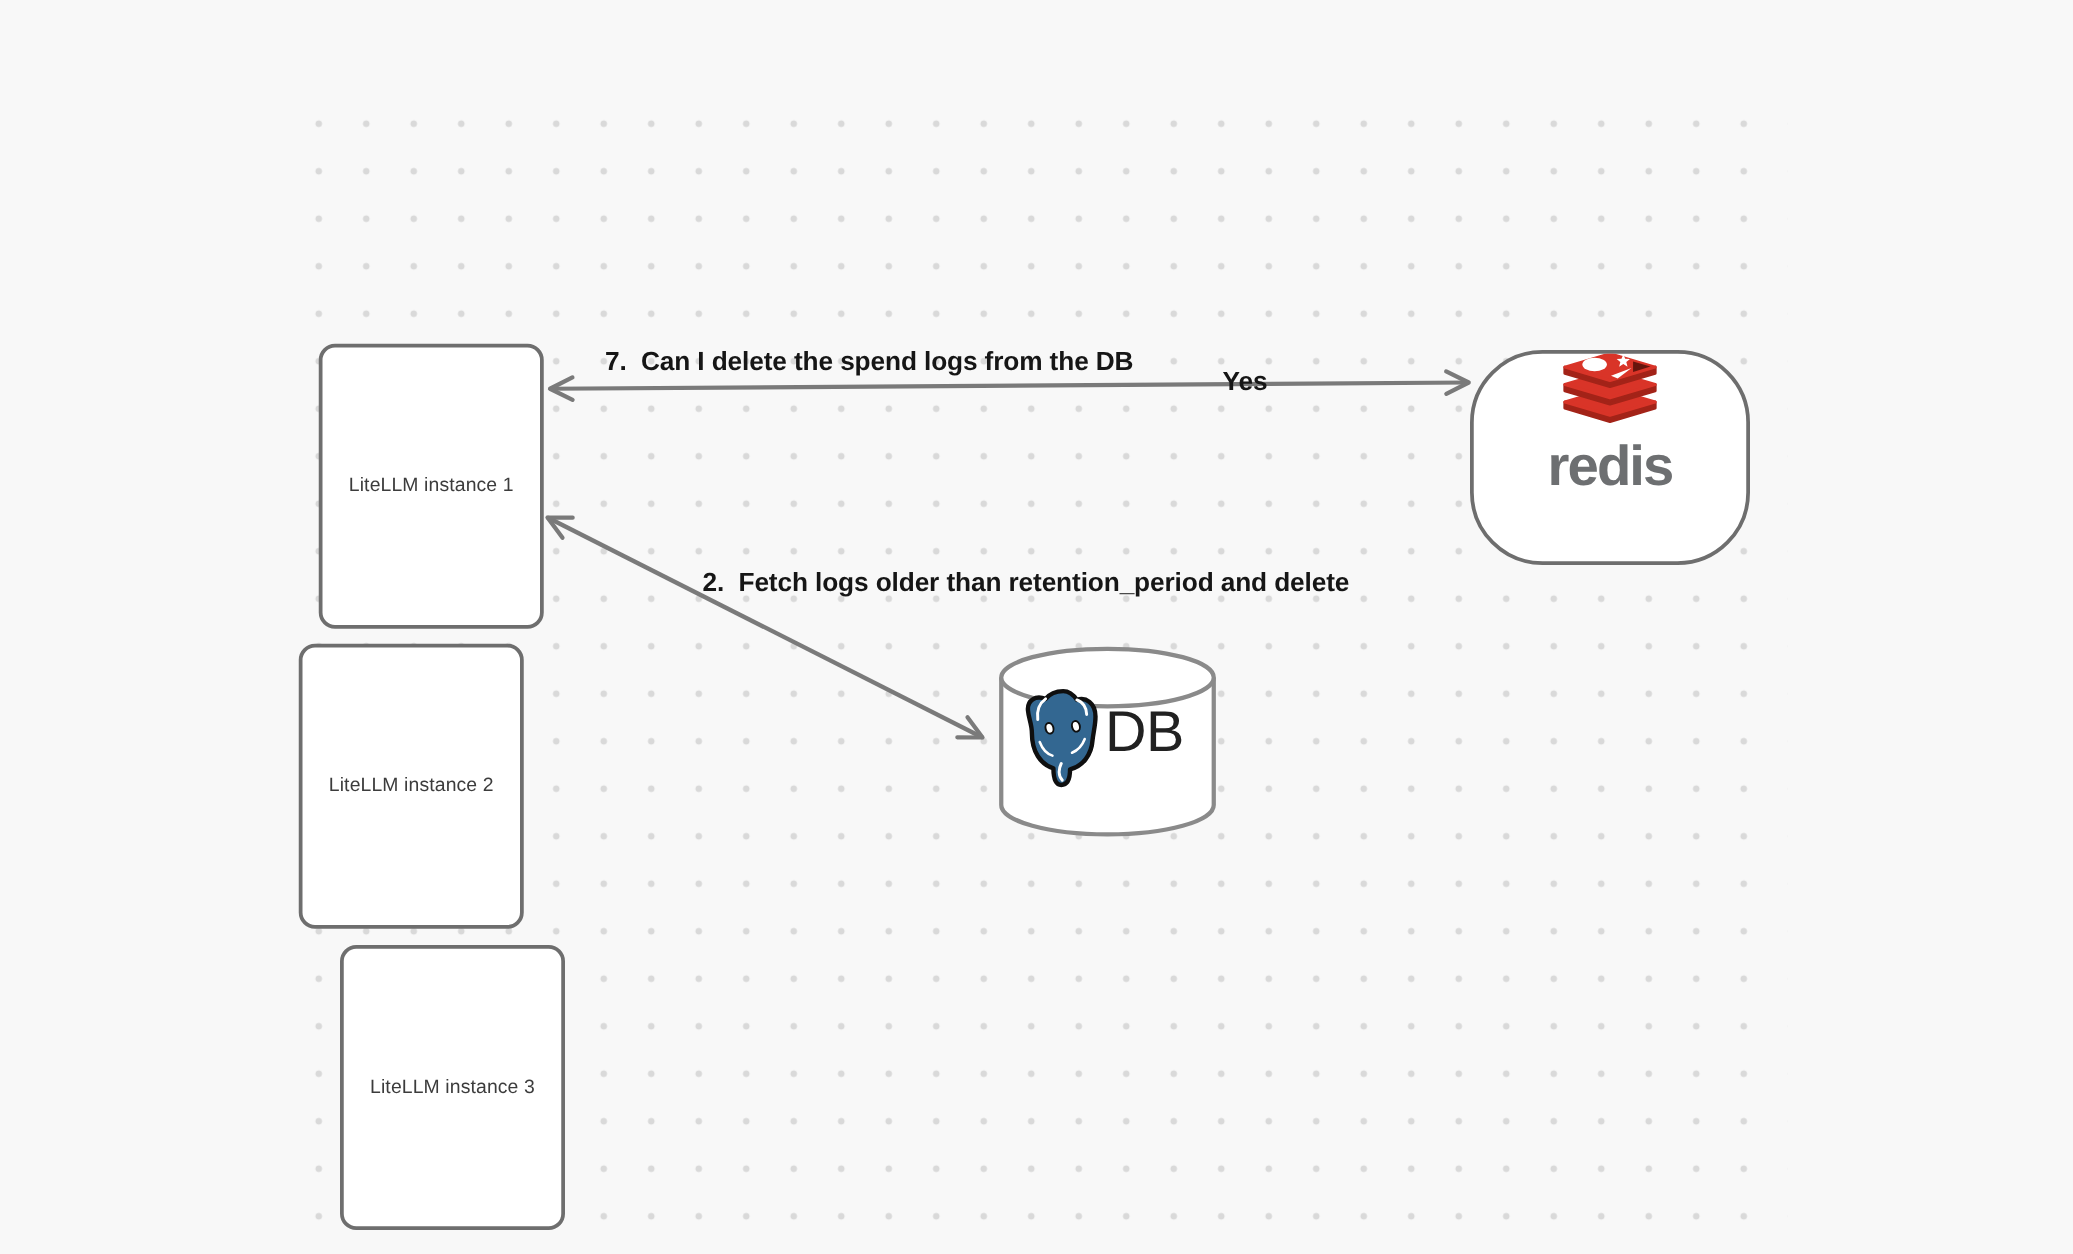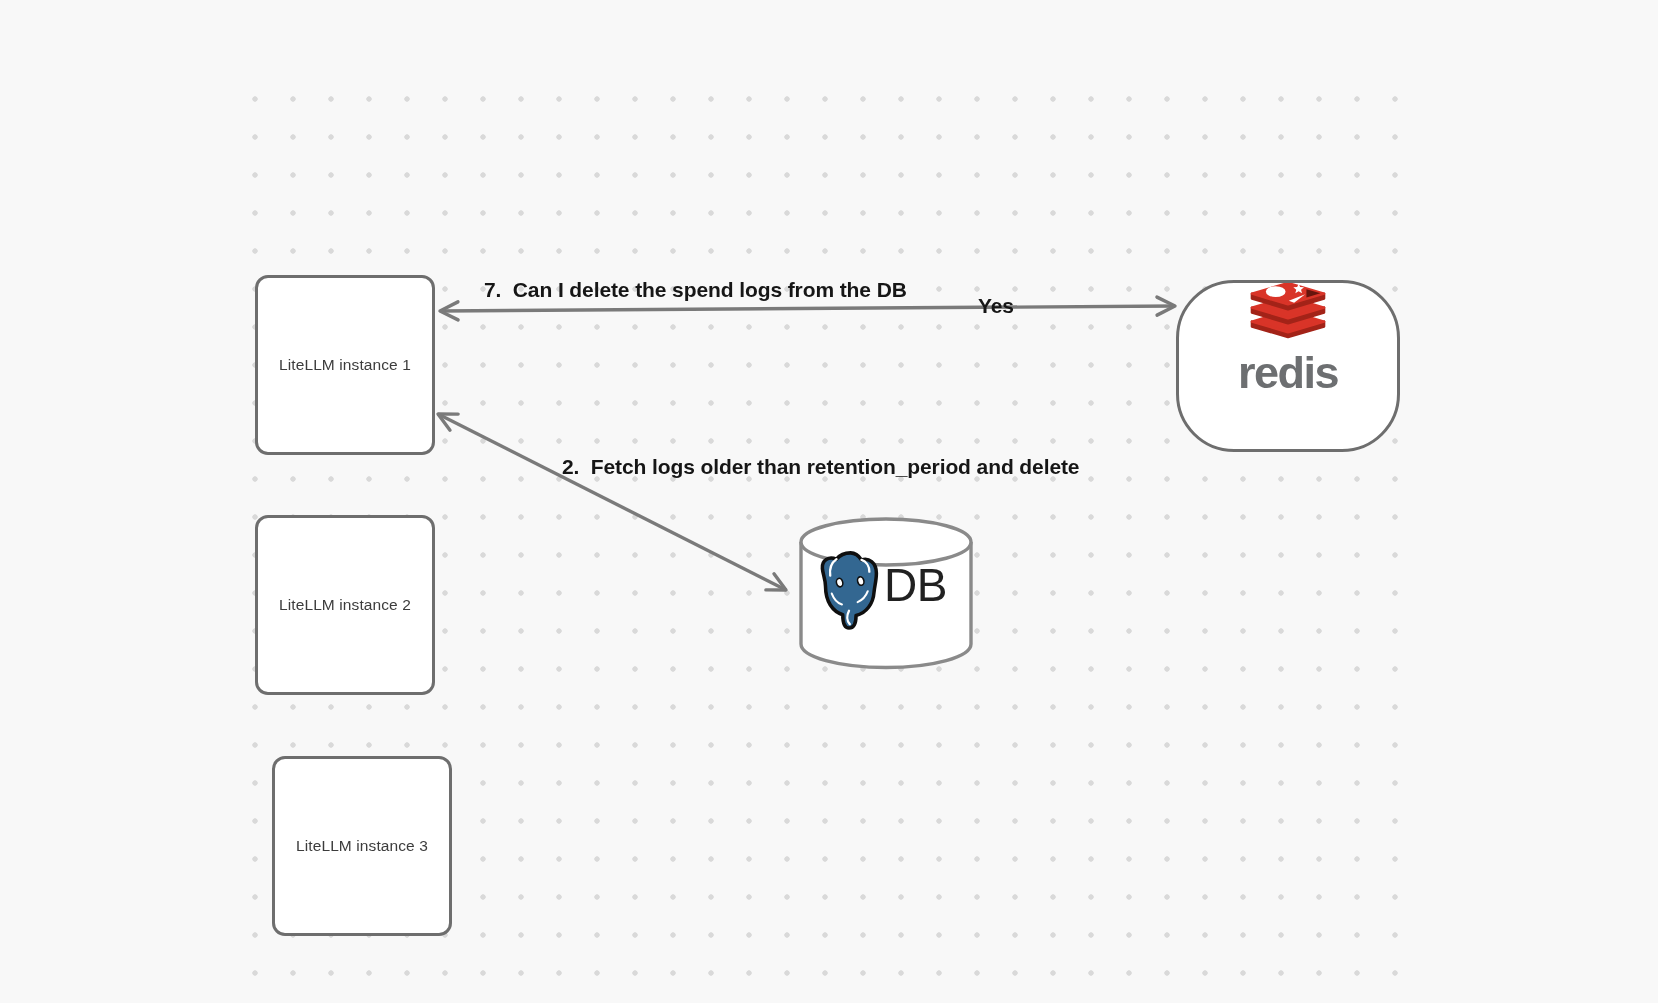--- a/index.html
+++ b/index.html
@@ -9,29 +9,29 @@
   .stage { position:relative; width:1658px; height:1003px; background:#f8f8f8; overflow:hidden; }
 
   .dot-grid {
     position:absolute; left:230px; top:74px; width:1200px; height:929px;
     background-image: radial-gradient(circle, #d9d9d9 2.4px, rgba(217,217,217,0) 3px);
     background-size: 38px 38px;
     background-position: 6px 6px;
   }
 
   .node-box {
-    position:absolute; width:180px; height:180px;
+    position:absolute; width:180px; height:228px;
     background:#ffffff; border:3px solid #6e6e6e; border-radius:13px;
     display:flex; align-items:center; justify-content:center;
   }
   .node-box .node-label {
     font-size:15.5px; color:#3c3c3c; letter-spacing:0.1px;
   }
   .box-1 { left:255px; top:275px; }
-  .box-2 { left:255px; top:515px;justify-content:center; }
+  .box-2 { left:239px; top:515px;justify-content:center; }
   .box-3 { left:272px; top:756px; }
 
   .redis-node {
     position:absolute; left:1176px; top:280px; width:224px; height:172px;
     background:#ffffff; border:3px solid #6e6e6e; border-radius:58px;
     display:flex; flex-direction:column; align-items:center; justify-content:flex-start;
   }
   .redis-wordmark {
     font-size:45px; font-weight:700; color:#6d6f71; letter-spacing:-1.5px;
     line-height:1; margin-top:3px;

